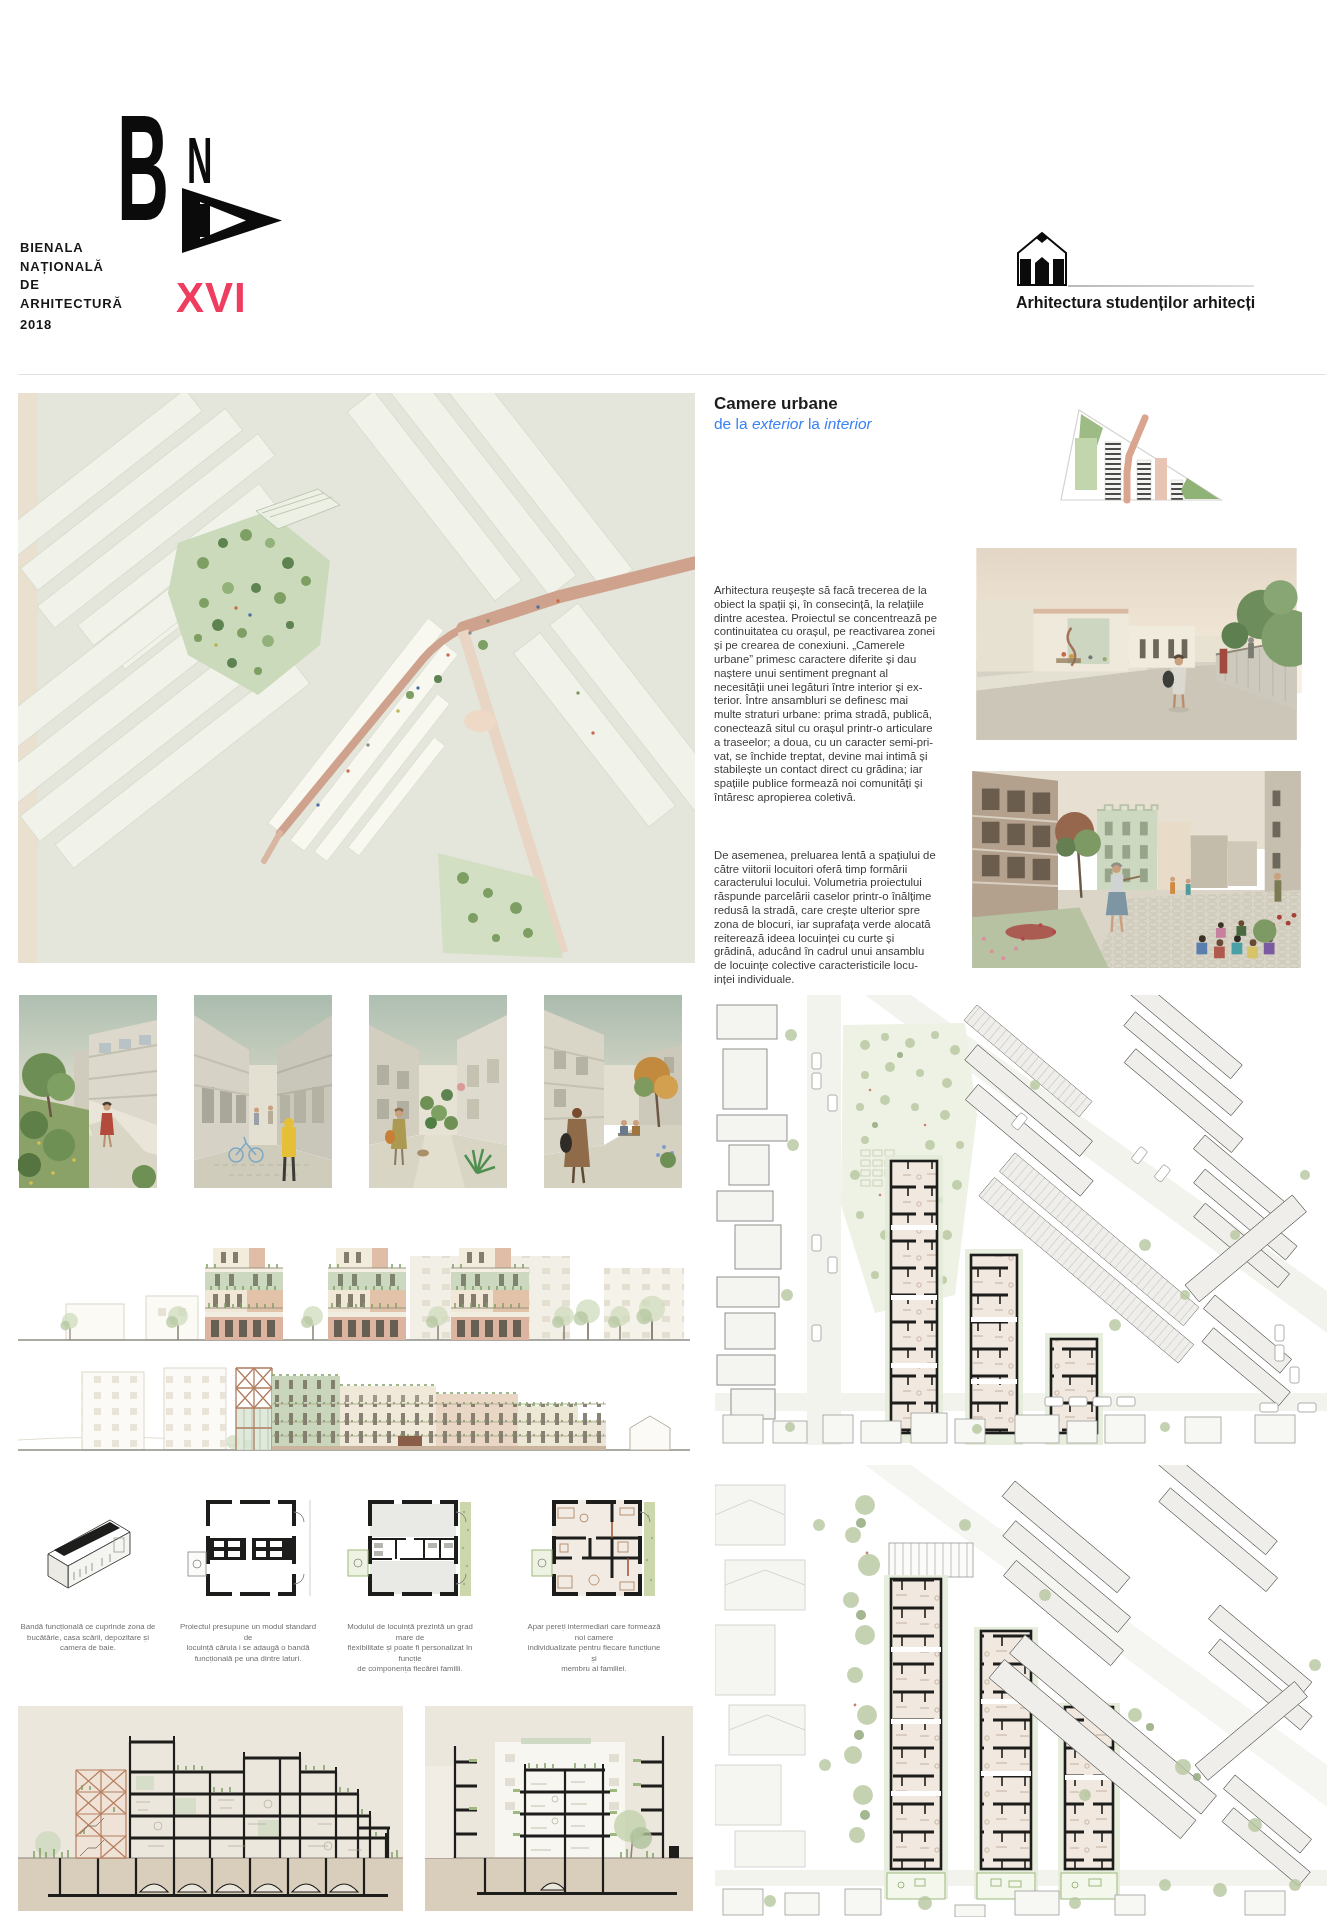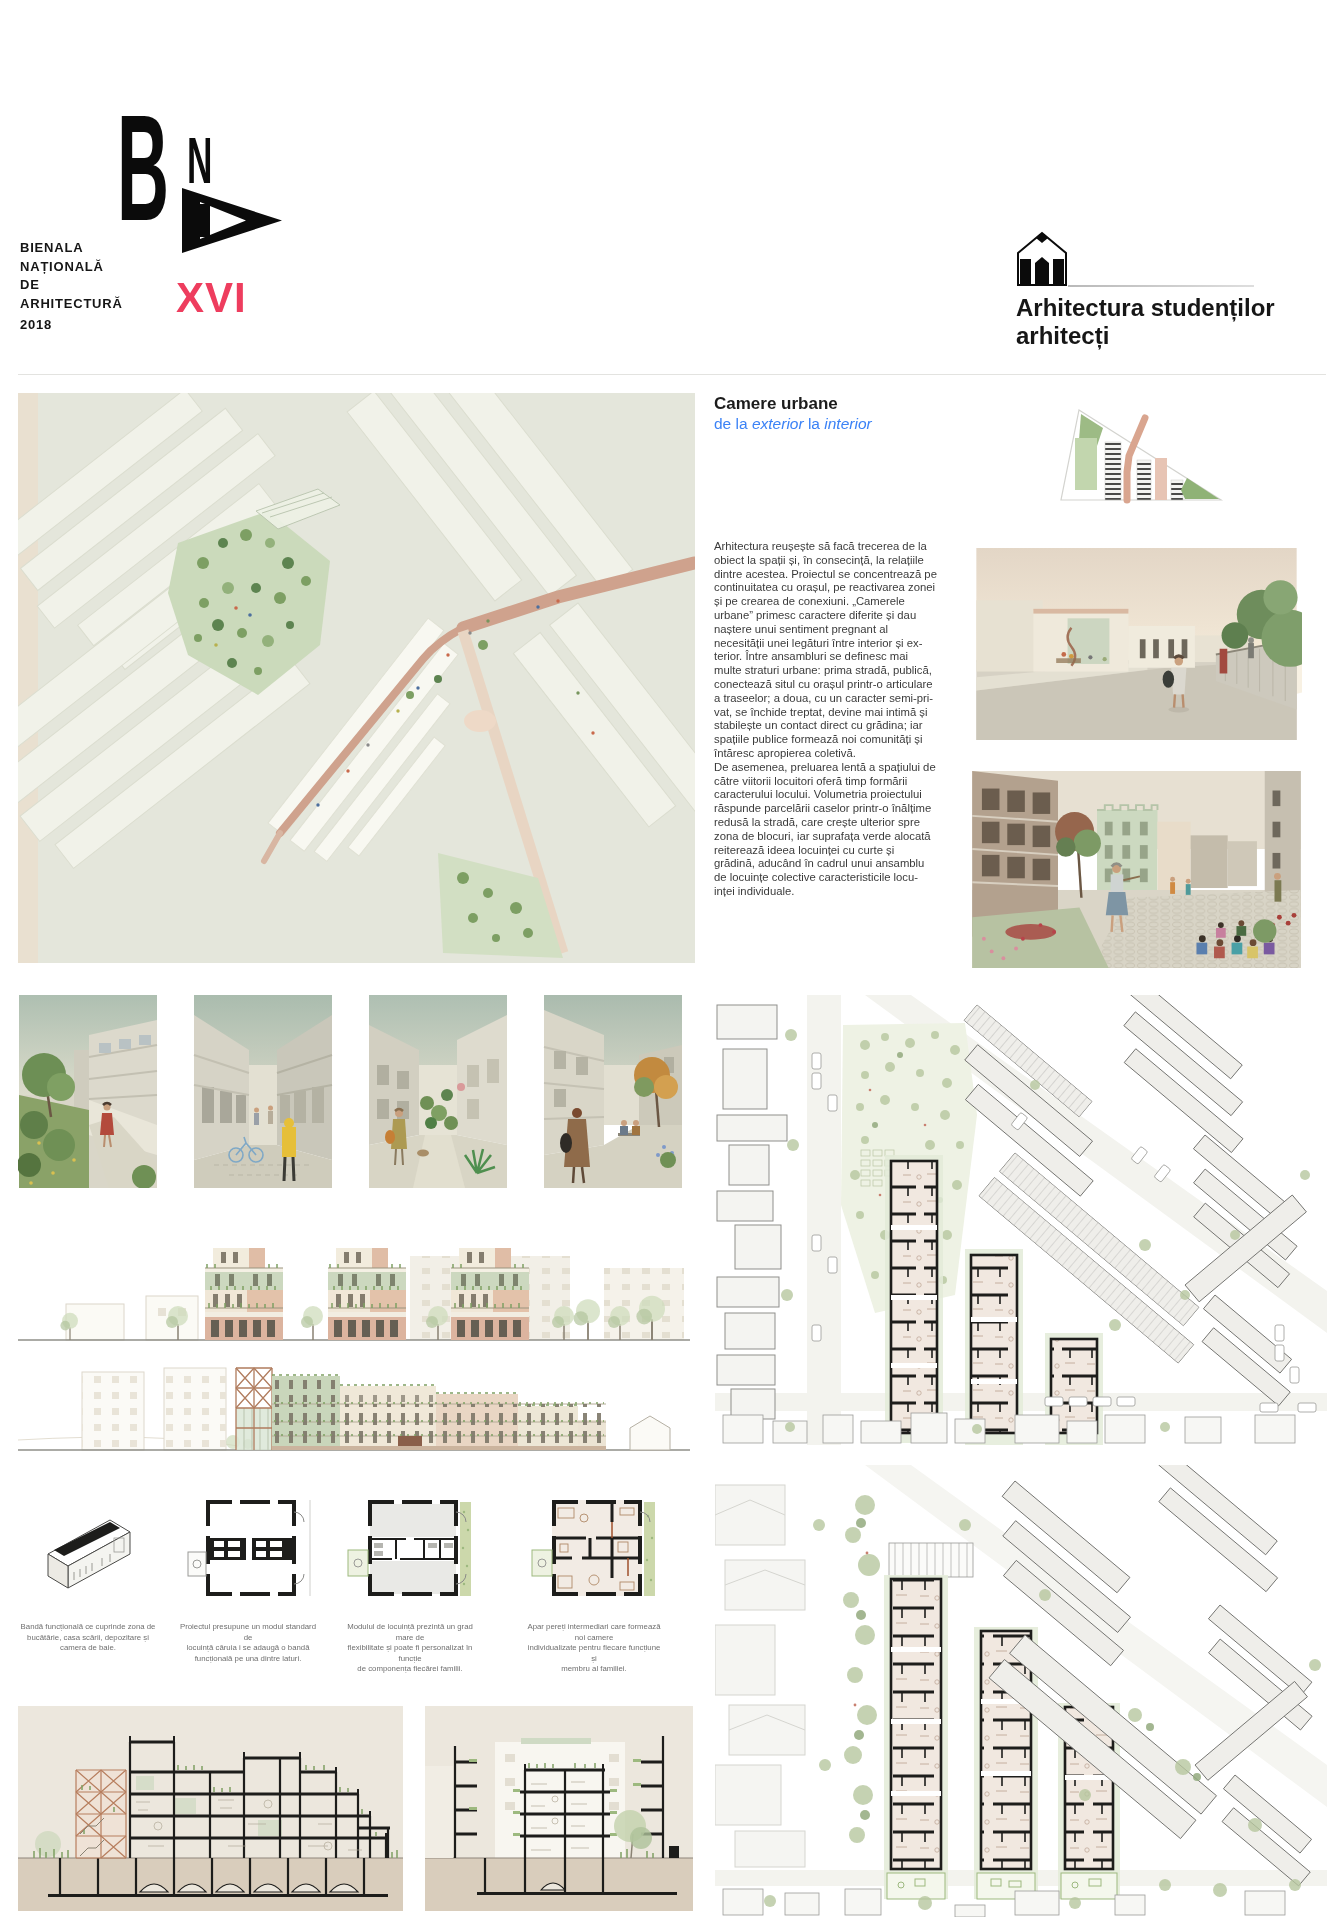--- a/index.html
+++ b/index.html
@@ -1,26 +1,26 @@
 <!DOCTYPE html>
 <html><head>
 <meta charset="utf-8">
 <style>
   html,body{margin:0;padding:0;background:#ffffff;}
   body{font-family:"Liberation Sans",sans-serif;color:#2a2a2a;}
   #page{position:relative;width:1344px;height:1920px;background:#fff;overflow:hidden;}
   .abs{position:absolute;}
-  .pre{white-space:pre-line;}
+  .pre{white-space:pre-line;margin-top:44px;}
   
   #brand-lines{left:20px;top:239px;width:143px;text-align:left;font-size:13px;line-height:18.5px;
     font-weight:700;letter-spacing:.8px;color:#161616;}
   #brand-year{margin-top:3px;}
   #edition{left:176px;top:274px;font-size:42px;font-weight:700;letter-spacing:1px;text-align:center;}
   
-  #cat-label{left:1016px;top:294px;width:260px;font-size:24px;font-weight:700;color:#161616;}
+  #cat-label{left:1016px;top:294px;width:260px;font-size:16px;font-weight:700;color:#161616;}
   #cat-rule{left:1068px;top:285px;width:186px;height:2px;background:linear-gradient(to right,#b9b9b9,#dedede);}
   #divider{left:18px;top:374px;width:1308px;height:1px;background:#e3e3e0;}
   
   #proj-title{left:714px;top:394px;font-size:17px;line-height:20px;font-weight:700;color:#1c1c1c;}
   #proj-subtitle{left:714px;top:414px;font-size:15.5px;line-height:19px;color:#3b82f6;}
   #proj-subtitle i{font-style:italic;}
   #body-text{left:714px;top:540px;width:258px;font-size:11.3px;line-height:13.8px;color:#3b3b3b;}
   
   .cap{margin-top:14px;font-size:7.8px;line-height:10.5px;color:#6f6f6f;text-align:center;}
   

